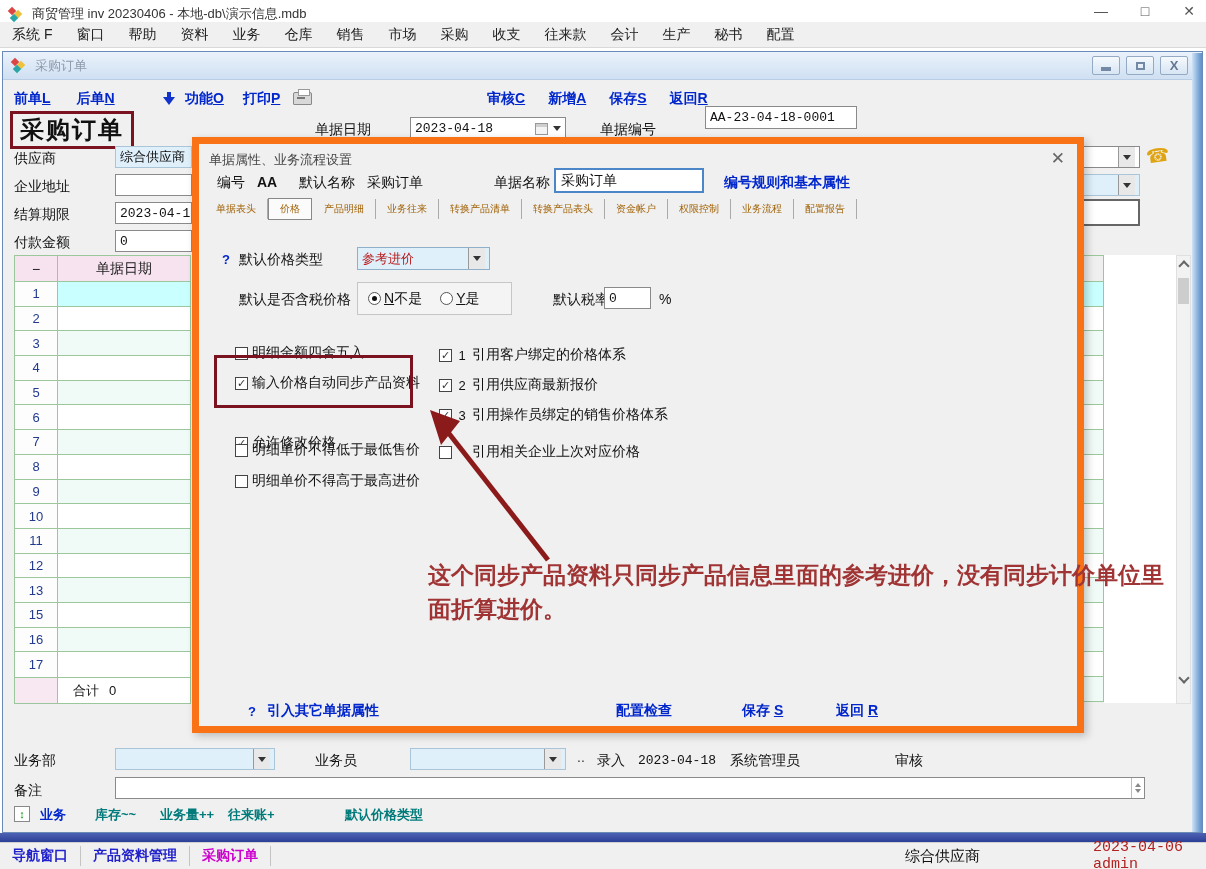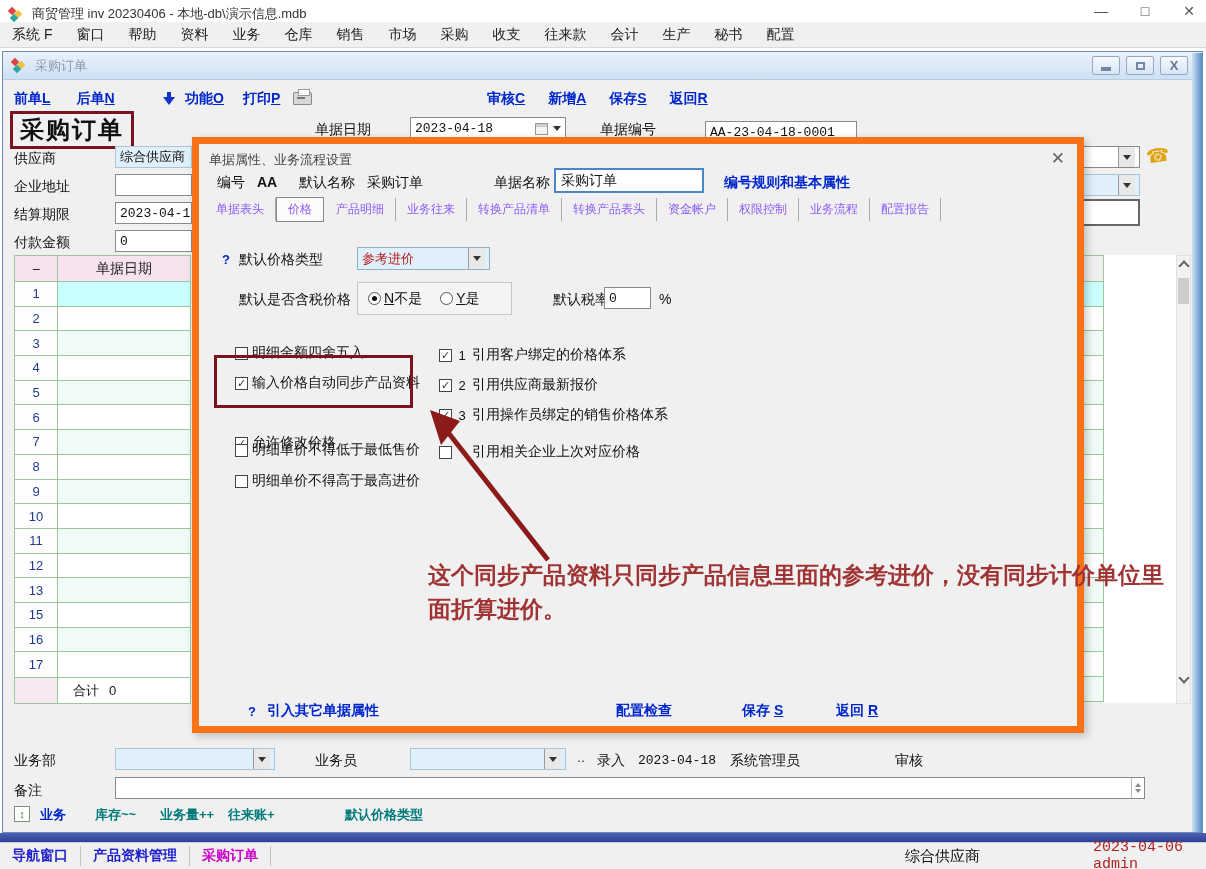--- a/index.html
+++ b/index.html
@@ -83,21 +83,21 @@
   .chev-dn { transform:rotate(225deg); }
   .vthumb { width:11px; height:26px; background:#cdcdcd; margin:8px auto 0; }
 
   
   .dialog { left:192px; top:137px; width:892px; height:596px; background:#f0f0f0; border:7px solid #f97316; box-shadow:3px 3px 8px rgba(0,0,0,.22); z-index:10; }
   .dlg-title { position:absolute; left:10px; top:7px; font-size:13px; color:#444; }
   .dlg-x { position:absolute; right:12px; top:4px; font-size:17px; color:#666; }
   .dlg-link { color:#0026cc; font-weight:bold; font-size:14px; white-space:nowrap; }
   .name-input { border:2px solid #4a86c8; background:#fff; display:flex; align-items:center; padding:0 5px; font-size:14px; }
   .tabbar { position:absolute; left:6px; top:52px; height:26px; display:flex; align-items:center; }
-  .tab { padding:3px 11px; font-size:12px; color:#8b5cf6; border-right:1px solid #aaa; white-space:nowrap; }
+  .tab { padding:3px 11px; font-size:10px; color:#a16207; border-right:1px solid #aaa; white-space:nowrap; }
   .tab.tab-active { border:1px solid #888; background:#fbfbfb; margin-right:1px; }
   .q { color:#0026cc; font-weight:bold; font-size:13px; }
   .radio-box { border:1px solid #c6c6c6; background:#f4f4f4; display:flex; align-items:center; gap:18px; padding:0 10px; }
   .rad { width:13px; height:13px; border:1px solid #555; border-radius:50%; background:#fff; display:flex; }
   .rad.checked::after { content:""; width:5px; height:5px; border-radius:50%; background:#111; margin:auto; }
   .rlbl { font-size:14px; }
   .cb { width:13px; height:13px; border:1px solid #444; background:#fff; flex:none; display:flex; align-items:center; justify-content:center; font-size:11px; font-weight:bold; color:#333; }
   .cb.checked::before { content:"✓"; }
   .chk-row { position:absolute; display:flex; align-items:center; gap:4px; }
   .chk-row .num { width:12px; text-align:center; font-size:13px; }
@@ -230,21 +230,21 @@
 </div>
 
 <span class="abs lbl" style="left:315px; top:121px;">单据日期</span>
 <div class="abs field" style="left:410px; top:117px; width:156px; height:23px;">
   <span class="mono">2023-04-18</span>
     <span class="spacer"></span>
   <span class="cal-box"></span>
     <span class="tri"></span>
 </div>
 <span class="abs lbl" style="left:600px; top:121px;">单据编号</span>
-<div class="abs field" style="left:705px; top:121px; width:152px; height:23px;">
+<div class="abs field" style="left:705px; top:106px; width:152px; height:23px;">
   <span class="mono">AA-23-04-18-0001</span>
 </div>
 
 <span class="abs lbl" style="left:14px; top:150px;">供应商</span>
 <div class="abs field lite" style="left:115px; top:146px; width:77px; height:22px; border-color:#aac4d8;">
   <span>综合供应商</span>
 </div>
 <div class="abs field" style="left:1008px; top:146px; width:132px; height:22px;">
   <span class="spacer"></span>
     <div class="dd-btn">

